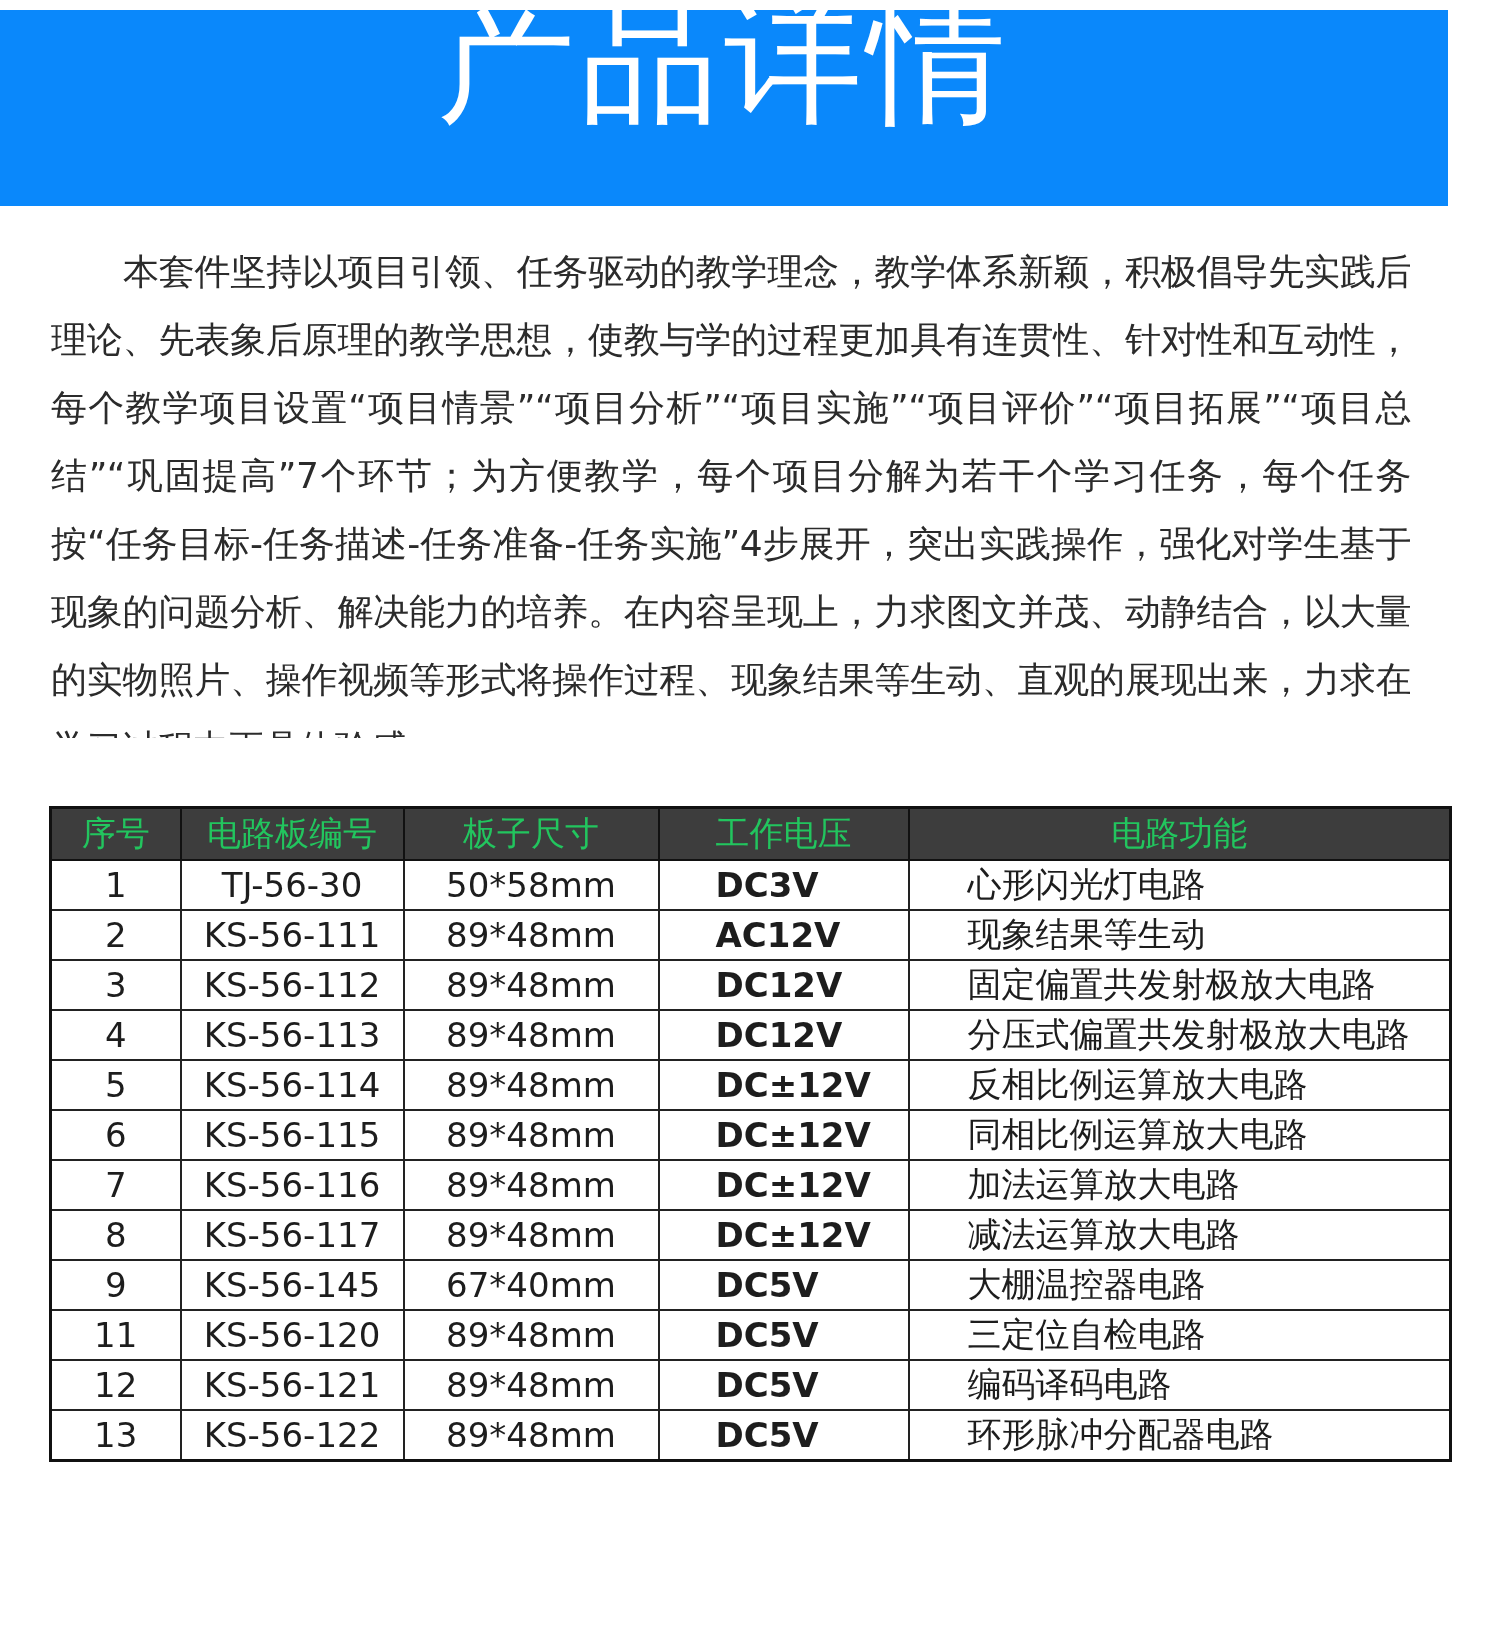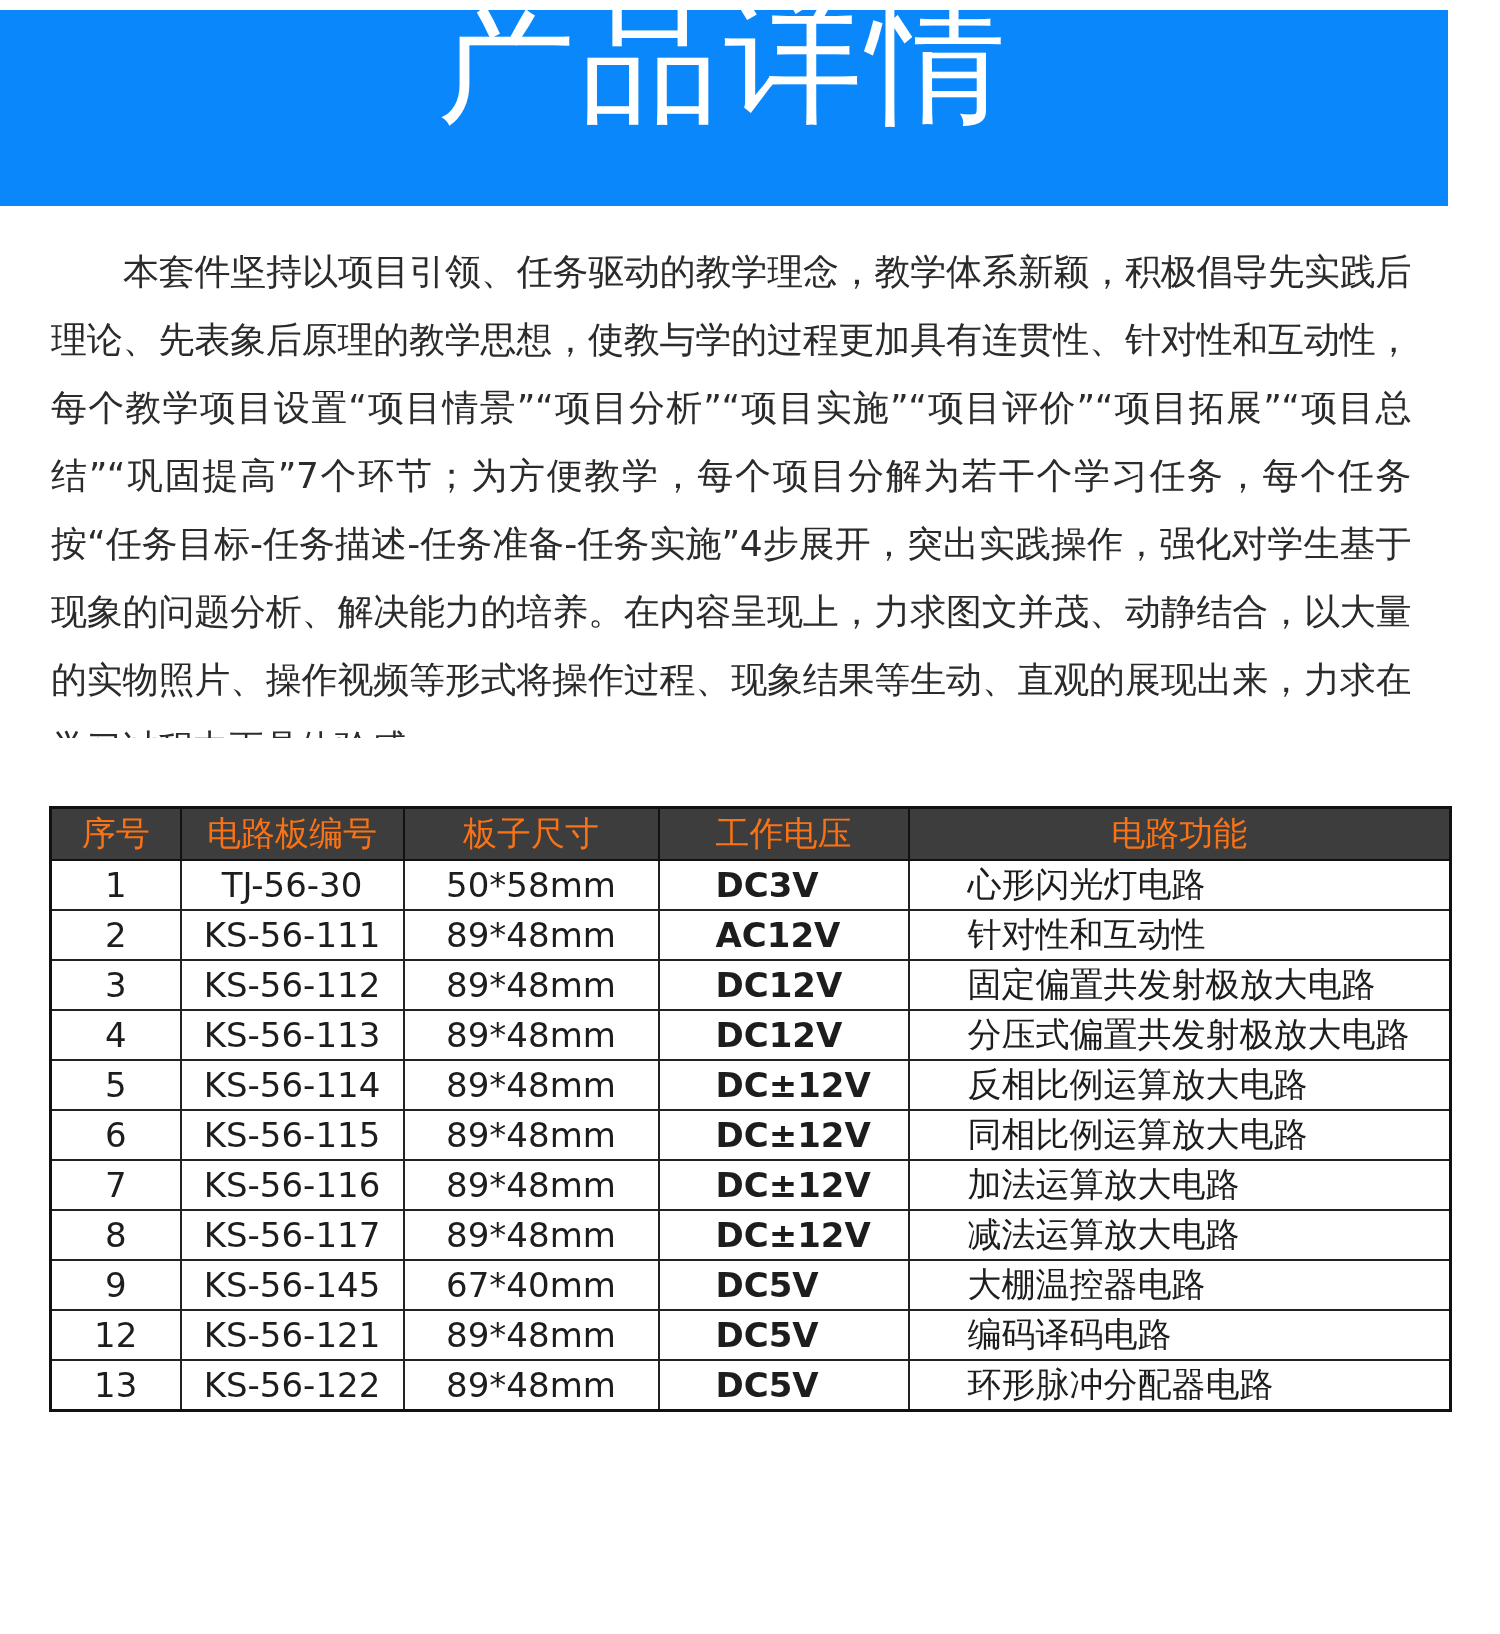--- a/index.html
+++ b/index.html
@@ -59,21 +59,21 @@
       width: 1403px;
     }
     table.spec-table {
       width: 100%;
       border-collapse: collapse;
       border: 3px solid #111111;
       table-layout: fixed;
     }
     .spec-table th {
       background: #3d3d3d;
-      color: #f97316;
+      color: #22c55e;
       font-weight: normal;
       font-size: 34px;
       height: 50px;
       border: 2px solid #111111;
       border-right: 2px solid #111111;
       padding: 0;
       text-align: center;
     }
     .spec-table td {
       font-size: 34px;
@@ -128,21 +128,21 @@
     <td class="c-center">50*58mm</td>
     <td class="c-volt">DC3V</td>
     <td class="c-func">心形闪光灯电路</td>
   </tr>
 
   <tr>
     <td class="c-center">2</td>
     <td class="c-center">KS-56-111</td>
     <td class="c-center">89*48mm</td>
     <td class="c-volt">AC12V</td>
-    <td class="c-func">针对性和互动性</td>
+    <td class="c-func">现象结果等生动</td>
   </tr>
 
   <tr>
     <td class="c-center">3</td>
     <td class="c-center">KS-56-112</td>
     <td class="c-center">89*48mm</td>
     <td class="c-volt">DC12V</td>
     <td class="c-func">固定偏置共发射极放大电路</td>
   </tr>
 
@@ -188,20 +188,27 @@
 
   <tr>
     <td class="c-center">9</td>
     <td class="c-center">KS-56-145</td>
     <td class="c-center">67*40mm</td>
     <td class="c-volt">DC5V</td>
     <td class="c-func">大棚温控器电路</td>
   </tr>
 
 
+  <tr>
+    <td class="c-center">11</td>
+    <td class="c-center">KS-56-120</td>
+    <td class="c-center">89*48mm</td>
+    <td class="c-volt">DC5V</td>
+    <td class="c-func">三定位自检电路</td>
+  </tr>
 
   <tr>
     <td class="c-center">12</td>
     <td class="c-center">KS-56-121</td>
     <td class="c-center">89*48mm</td>
     <td class="c-volt">DC5V</td>
     <td class="c-func">编码译码电路</td>
   </tr>
 
   <tr>

